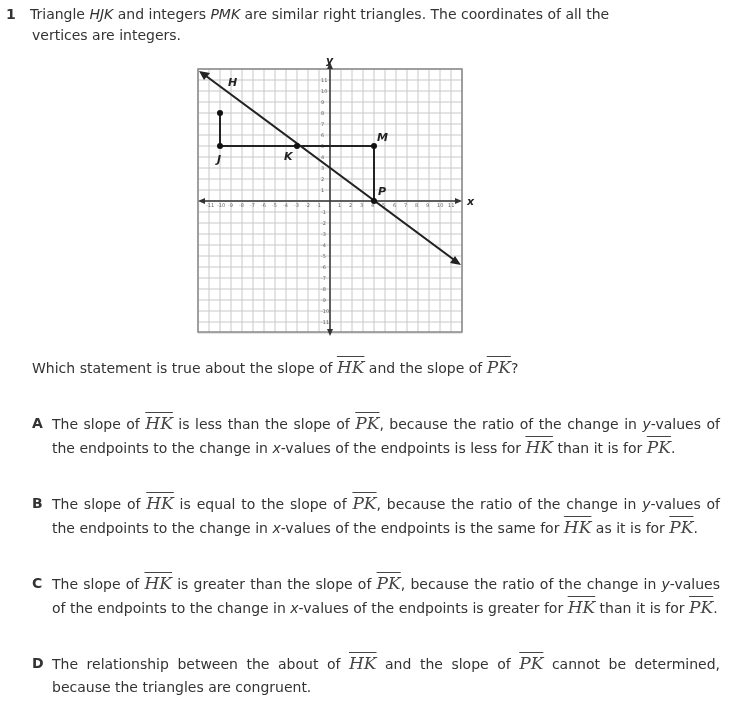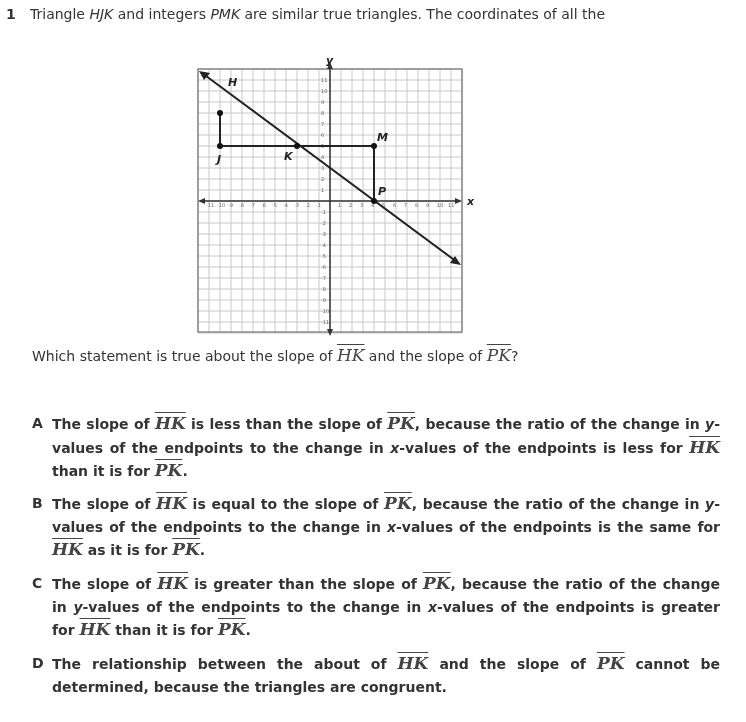--- a/index.html
+++ b/index.html
@@ -4,32 +4,33 @@
   <style>
     html, body { margin: 0; padding: 0; background: #ffffff; }
     body {
       width: 746px; height: 722px; position: relative; overflow: hidden;
       font-family: "DejaVu Sans", sans-serif; color: #333333; font-size: 14px;
     }
     .q-header { position: absolute; left: 6px; top: 4px; width: 716px; line-height: 21px; text-align: justify; }
     .q-num { font-weight: bold; display: inline-block; width: 24px; }
     .q-line2 { padding-left: 26px; display: block; }
     .graph { position: absolute; left: 190px; top: 55px; width: 300px; height: 285px; }
-    .prompt { position: absolute; left: 32px; top: 344px; line-height: 22px; }
+    .prompt { position: absolute; left: 32px; top: 356px; line-height: 22px; }
     .option { position: absolute; left: 32px; width: 688px; line-height: 22.5px; }
     .opt-letter { position: absolute; left: 0; top: 0; font-weight: bold; }
-    .opt-text { display: block; padding-left: 20px; text-align: justify; font-weight: bold; }
+    .opt-text { display: block; padding-left: 20px; text-align: justify; }
     .seg { font-family: "DejaVu Serif", serif; font-style: italic; font-size: 17px; text-decoration: overline; text-decoration-thickness: 1px; color: #444; }
     em { font-style: italic; }
   </style>
 </head>
 <body>
 
 <div class="q-header">
-  <span class="q-num">1</span><span><span>Triangle </span><em>HJK</em><span> and integers </span><em>PMK</em><span> are similar true triangles. The coordinates of all the</span></span>
+  <span class="q-num">1</span><span><span>Triangle </span><em>HJK</em><span> and integers </span><em>PMK</em><span> are similar right triangles. The coordinates of all the</span></span>
+  <span class="q-line2">vertices are integers.</span>
 </div>
 
 <svg class="graph" viewBox="190 55 300 285" width="300" height="285" xmlns="http://www.w3.org/2000/svg">
   <g id="grid" stroke="#c8c8c8" stroke-width="1">
       <line x1="198" x2="198" y1="69" y2="332"></line>
       <line y1="69" y2="69" x1="198" x2="462"></line>
       <line x1="209" x2="209" y1="69" y2="332"></line>
       <line y1="80" y2="80" x1="198" x2="462"></line>
       <line x1="220" x2="220" y1="69" y2="332"></line>
       <line y1="91" y2="91" x1="198" x2="462"></line>

